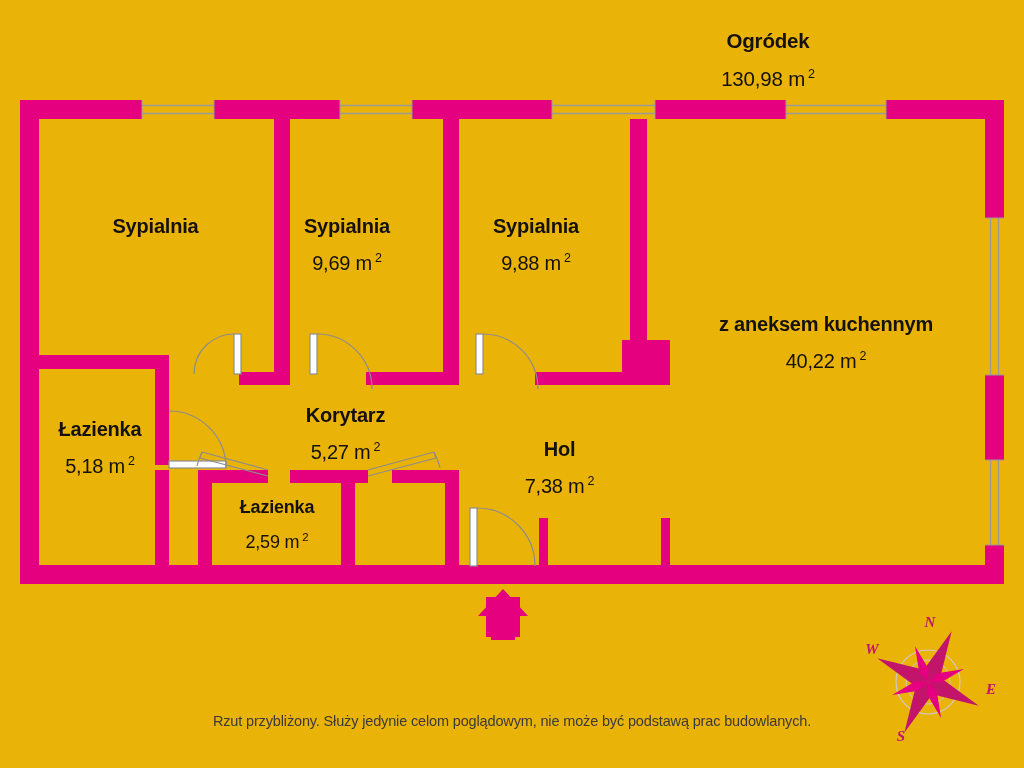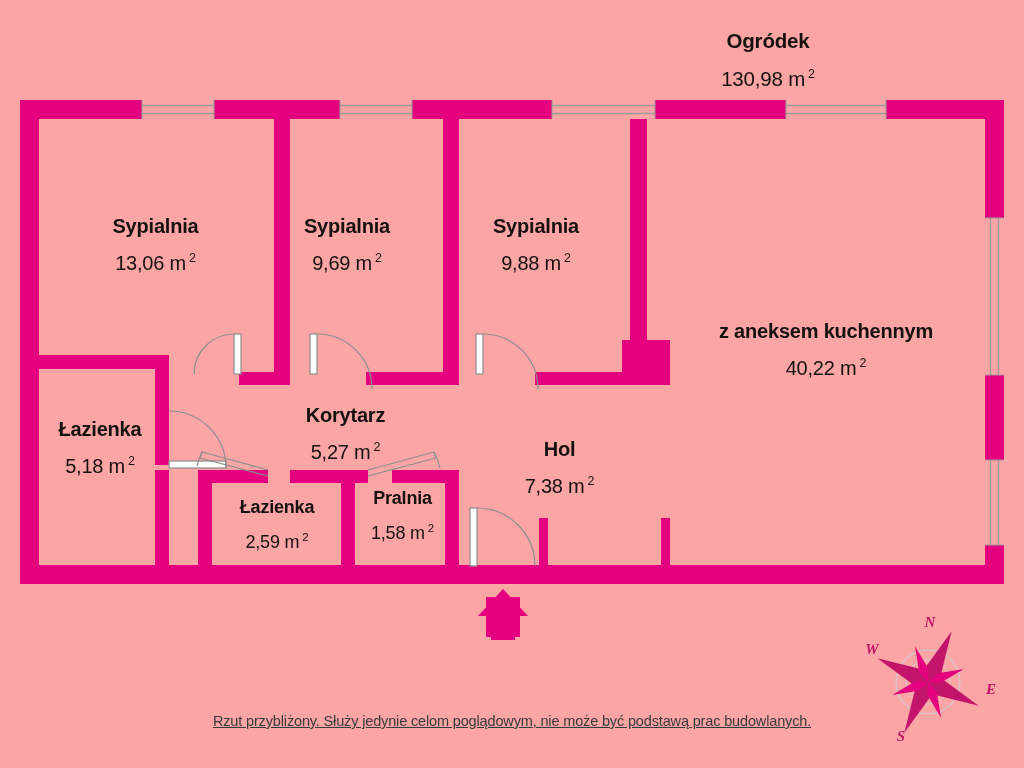--- a/index.html
+++ b/index.html
@@ -8,21 +8,21 @@
     padding: 0;
     background: #ffffff;
   }
   body {
     font-family: "Liberation Sans", "DejaVu Sans", sans-serif;
   }
   #plan-root {
     position: relative;
     width: 1024px;
     height: 768px;
-    background: #fca5a5;
+    background: #eab308;
     overflow: hidden;
   }
   svg.floorplan {
     position: absolute;
     left: 0;
     top: 0;
     width: 1024px;
     height: 768px;
   }
   .lbl {
@@ -59,21 +59,20 @@
   .disclaimer {
     position: absolute;
     left: 0;
     top: 713px;
     width: 1024px;
     text-align: center;
     font-size: 14.5px;
     color: #3a3a3a;
     font-family: "Liberation Sans", "DejaVu Sans", sans-serif;
     letter-spacing: -0.15px;
-    text-decoration: underline;
   }
   .compass-letter {
     font-family: "Liberation Serif", "DejaVu Serif", serif;
     font-size: 15px;
     font-weight: bold;
     font-style: italic;
   }
 </style>
 </head>
 <body>
@@ -238,57 +237,52 @@
 
   </svg>
 
   <div class="lbl garden-lbl" style="left:638px; top:30px; width:260px;">
     <span class="nm">Ogródek</span>
     <span class="ar"><span>130,98 m</span><sup>2</sup></span>
   </div>
 
   <div class="lbl" style="left:43px; top:215px; width:225px;">
     <span class="nm">Sypialnia</span>
-    <span class="ar"><span>13,06 m</span><sup>2</sup></span>
   </div>
 
   <div class="lbl" style="left:252px; top:215px; width:190px;">
     <span class="nm">Sypialnia</span>
     <span class="ar"><span>9,69 m</span><sup>2</sup></span>
   </div>
 
   <div class="lbl" style="left:441px; top:215px; width:190px;">
     <span class="nm">Sypialnia</span>
     <span class="ar"><span>9,88 m</span><sup>2</sup></span>
   </div>
 
   <div class="lbl salon-lbl" style="left:676px; top:305px; width:300px;">
-    <span class="nm" style="margin-top:15px;">z aneksem kuchennym</span>
+    <span class="nm" style="margin-top:8px;">z aneksem kuchennym</span>
     <span class="ar"><span>40,22 m</span><sup>2</sup></span>
   </div>
 
   <div class="lbl" style="left:20px; top:418px; width:160px;">
     <span class="nm">Łazienka</span>
     <span class="ar"><span>5,18 m</span><sup>2</sup></span>
   </div>
 
   <div class="lbl" style="left:253px; top:404px; width:185px;">
     <span class="nm">Korytarz</span>
     <span class="ar"><span>5,27 m</span><sup>2</sup></span>
   </div>
 
   <div class="lbl small-lbl" style="left:202px; top:497px; width:150px;">
     <span class="nm">Łazienka</span>
     <span class="ar"><span>2,59 m</span><sup>2</sup></span>
   </div>
 
-  <div class="lbl small-lbl" style="left:344px; top:488px; width:117px;">
-    <span class="nm">Pralnia</span>
-    <span class="ar"><span>1,58 m</span><sup>2</sup></span>
-  </div>
 
   <div class="lbl" style="left:488px; top:438px; width:143px;">
     <span class="nm">Hol</span>
     <span class="ar"><span>7,38 m</span><sup>2</sup></span>
   </div>
 
   <div class="lbl" style="left:920px; top:613px; width:20px; color:#C2146B;">
     <span class="compass-letter">N</span>
   </div>
   <div class="lbl" style="left:981px; top:680px; width:20px; color:#C2146B;">

